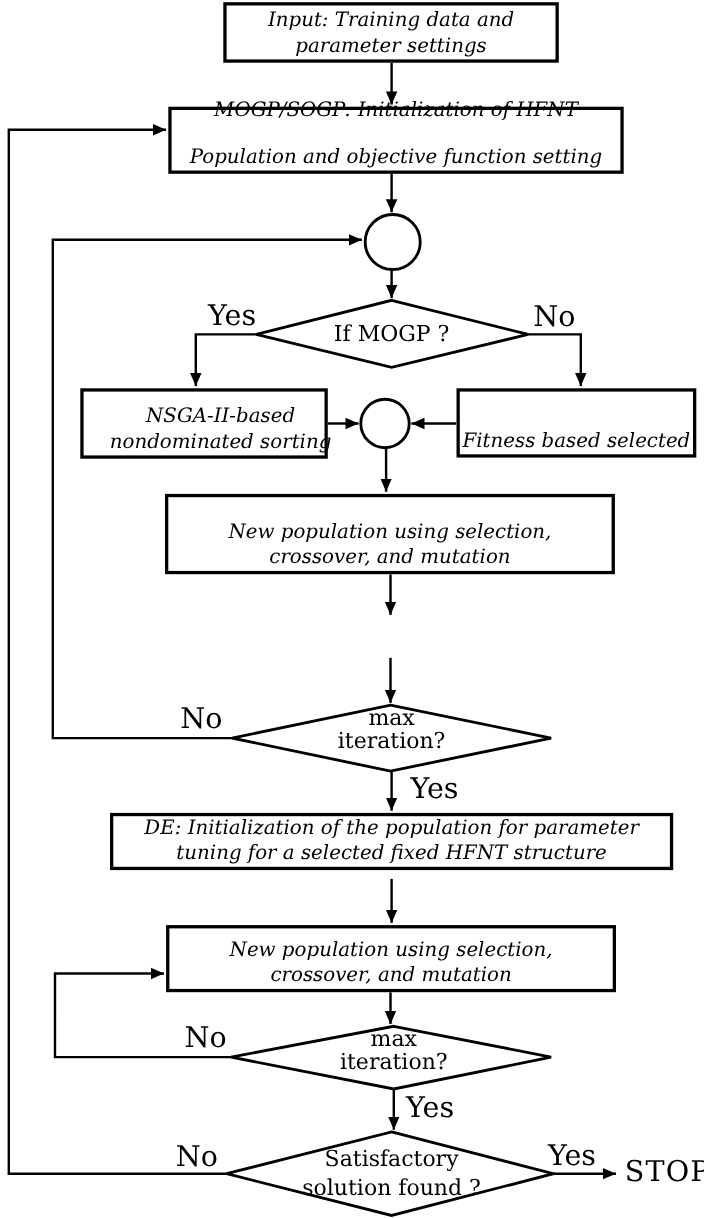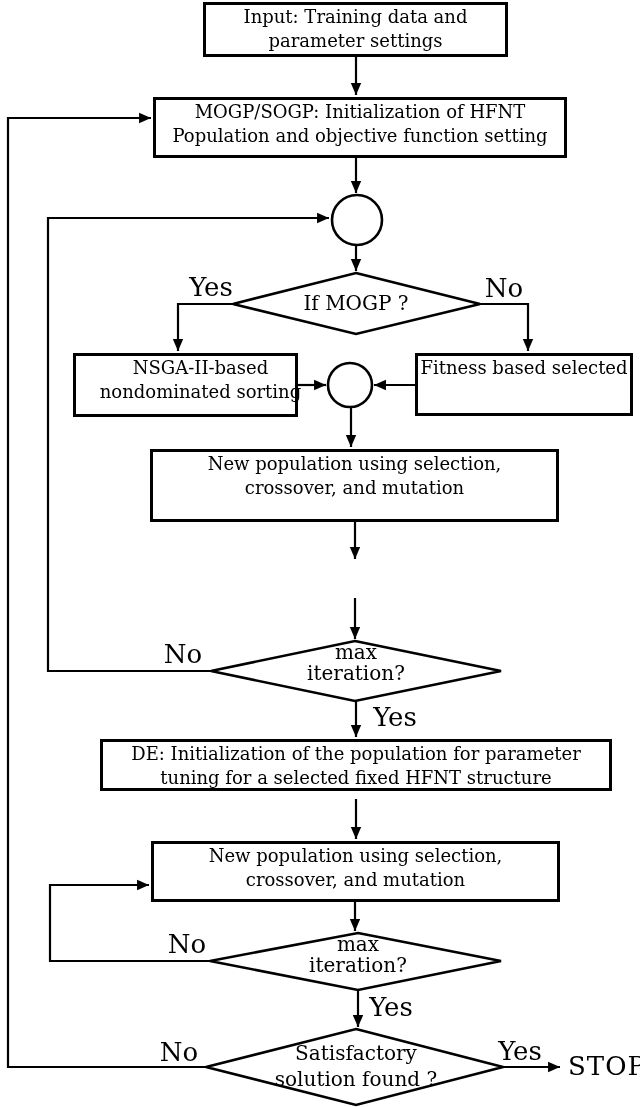--- a/index.html
+++ b/index.html
@@ -3,22 +3,22 @@
 <meta charset="utf-8">
 <style>
   html,body { margin:0; padding:0; background:#ffffff; }
   #canvas {
     position:relative; width:640px; height:1107px; background:#ffffff;
     font-family:"DejaVu Serif", serif; color:#000000; overflow:hidden;
   }
   svg { position:absolute; left:0; top:0; }
   .box {
     position:absolute; box-sizing:border-box; border:3px solid #000;
-    background:#fff; display:flex; flex-direction:column; justify-content:flex-start;
-    align-items:center; text-align:center; font-size:18px; line-height:1.32;
+    background:#fff; display:flex; flex-direction:column; justify-content:flex-end;
+    align-items:center; text-align:center; font-size:18px; line-height:1.32;font-style:italic;
   }
   .box span { display:block; white-space:nowrap; }
   .dtext {
     position:absolute; text-align:center; font-size:20px; line-height:21px;
     pointer-events:none;
   }
   .dtext span { display:block; white-space:nowrap; }
   .elabel {
     position:absolute; font-size:26px; text-align:center; white-space:nowrap;
   }
@@ -65,21 +65,21 @@
       <polygon points="358,933 501,961 358,990 210,961"></polygon>
       <polygon points="356,1029 503,1067 356,1105 206,1067"></polygon>
     </g>
   </svg>
 
   <div class="box" style="left:203px; top:2px; width:305px; height:55px;">
     <span>Input: Training data and</span>
     <span>parameter settings</span>
   </div>
 
-  <div class="box" style="left:153px; top:97px; width:414px; height:61px;">
+  <div class="box" style="left:153px; top:97px; width:414px; height:61px;gap:20px;">
     <span>MOGP/SOGP: Initialization of HFNT</span>
     <span>Population and objective function setting</span>
   </div>
 
   <div class="box" style="left:73px; top:353px; width:225px; height:64px;padding-left:30px;">
     <span>NSGA-II-based</span>
     <span>nondominated sorting</span>
   </div>
 
   <div class="box" style="left:415px; top:353px; width:218px; height:63px;">

